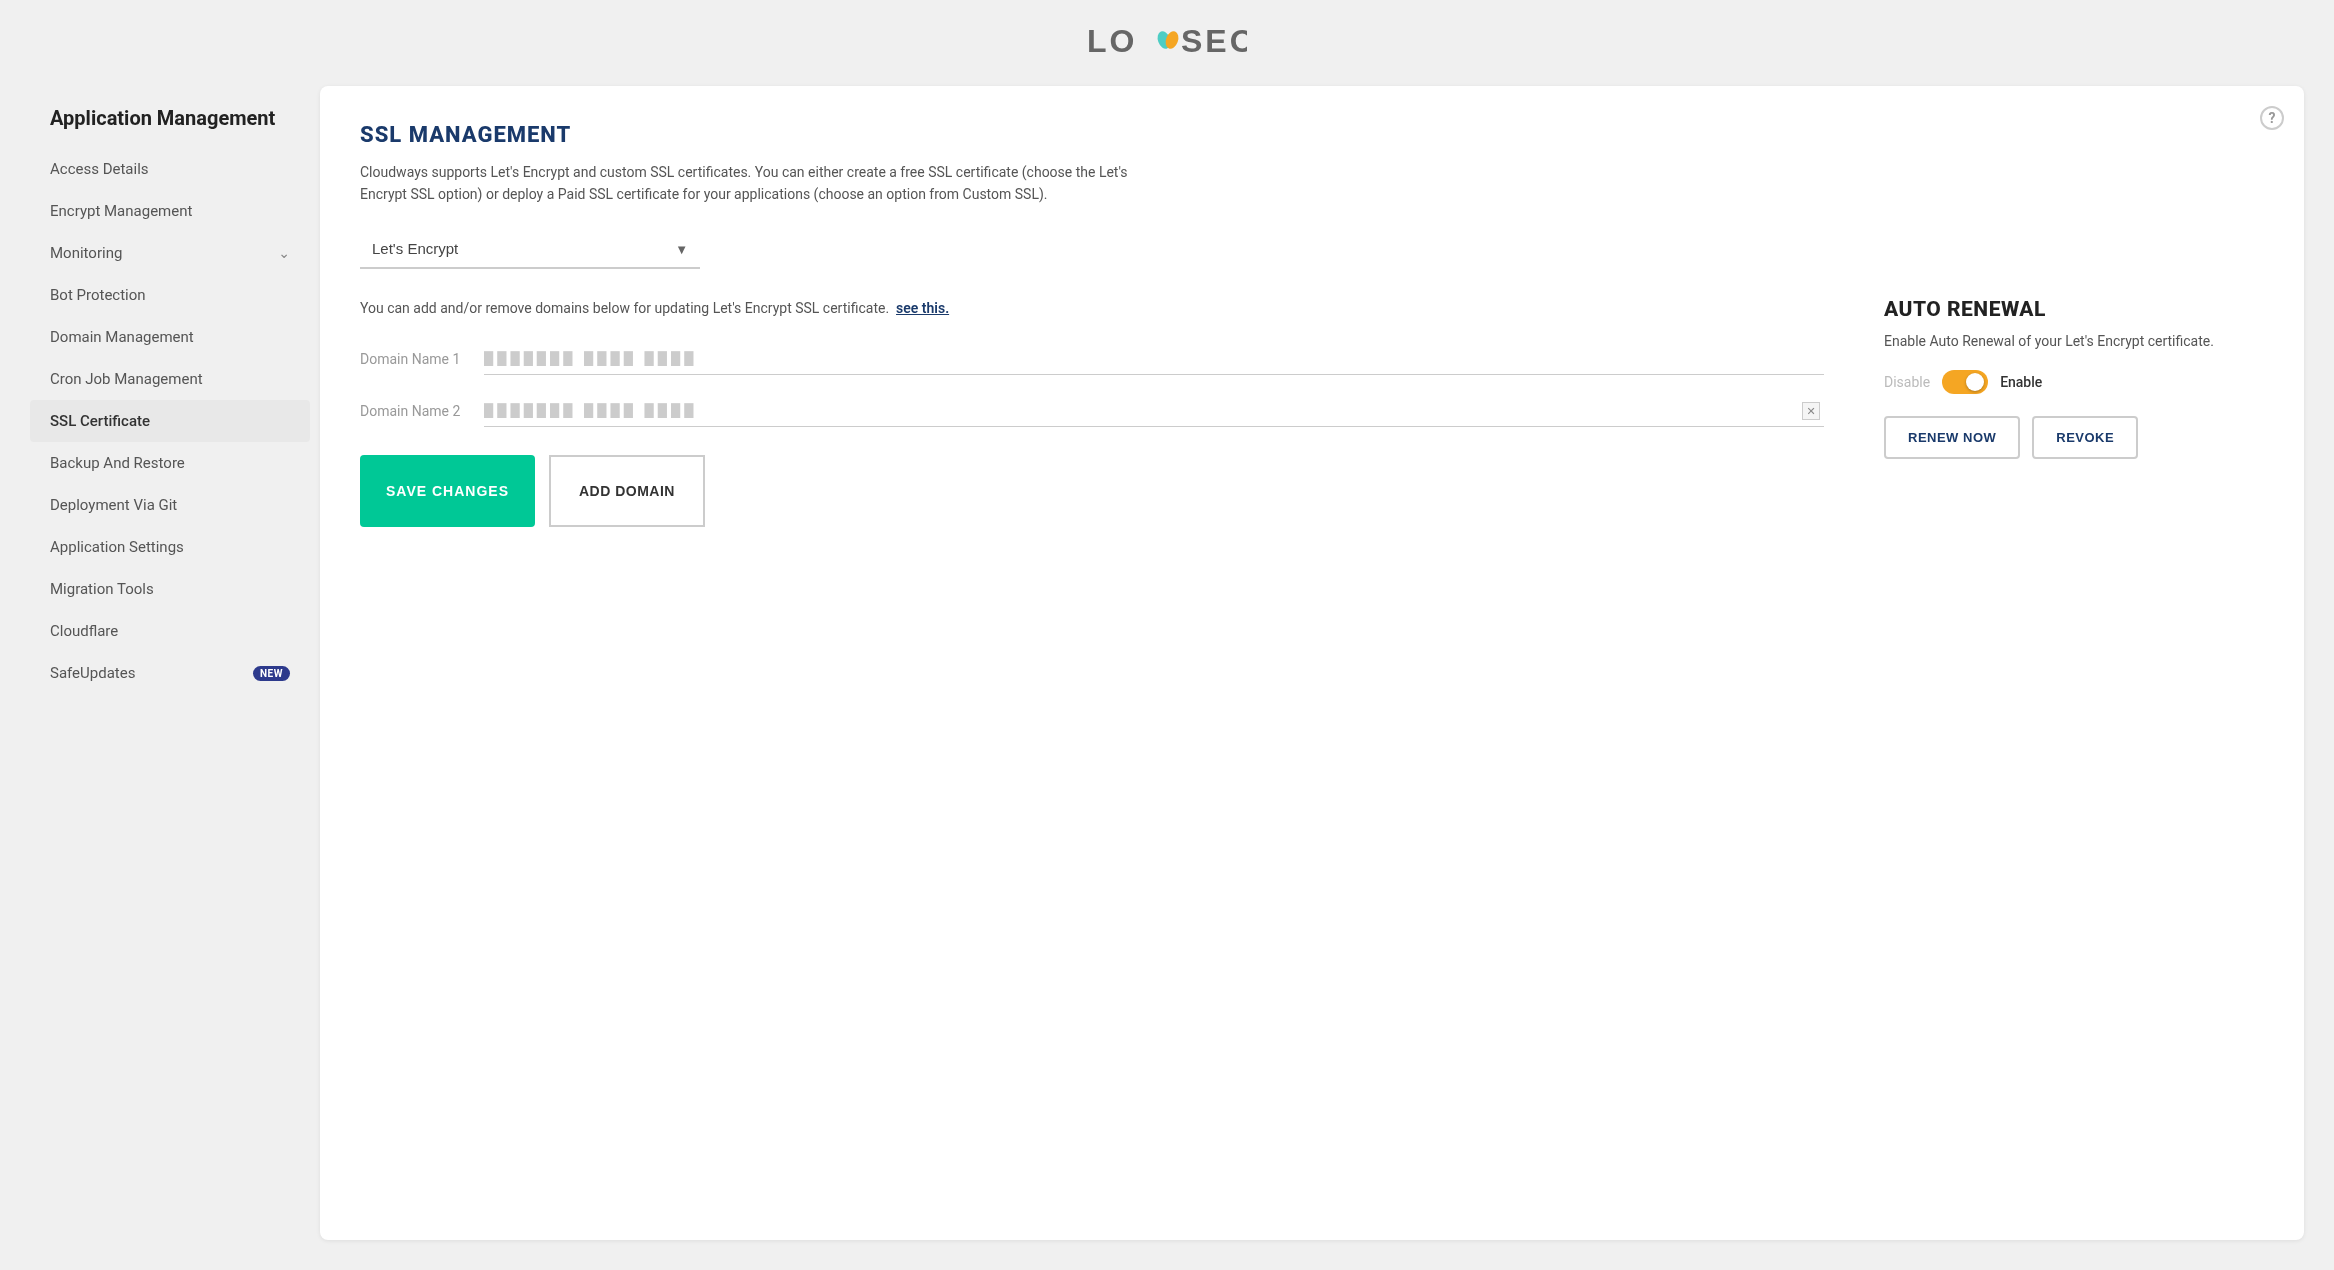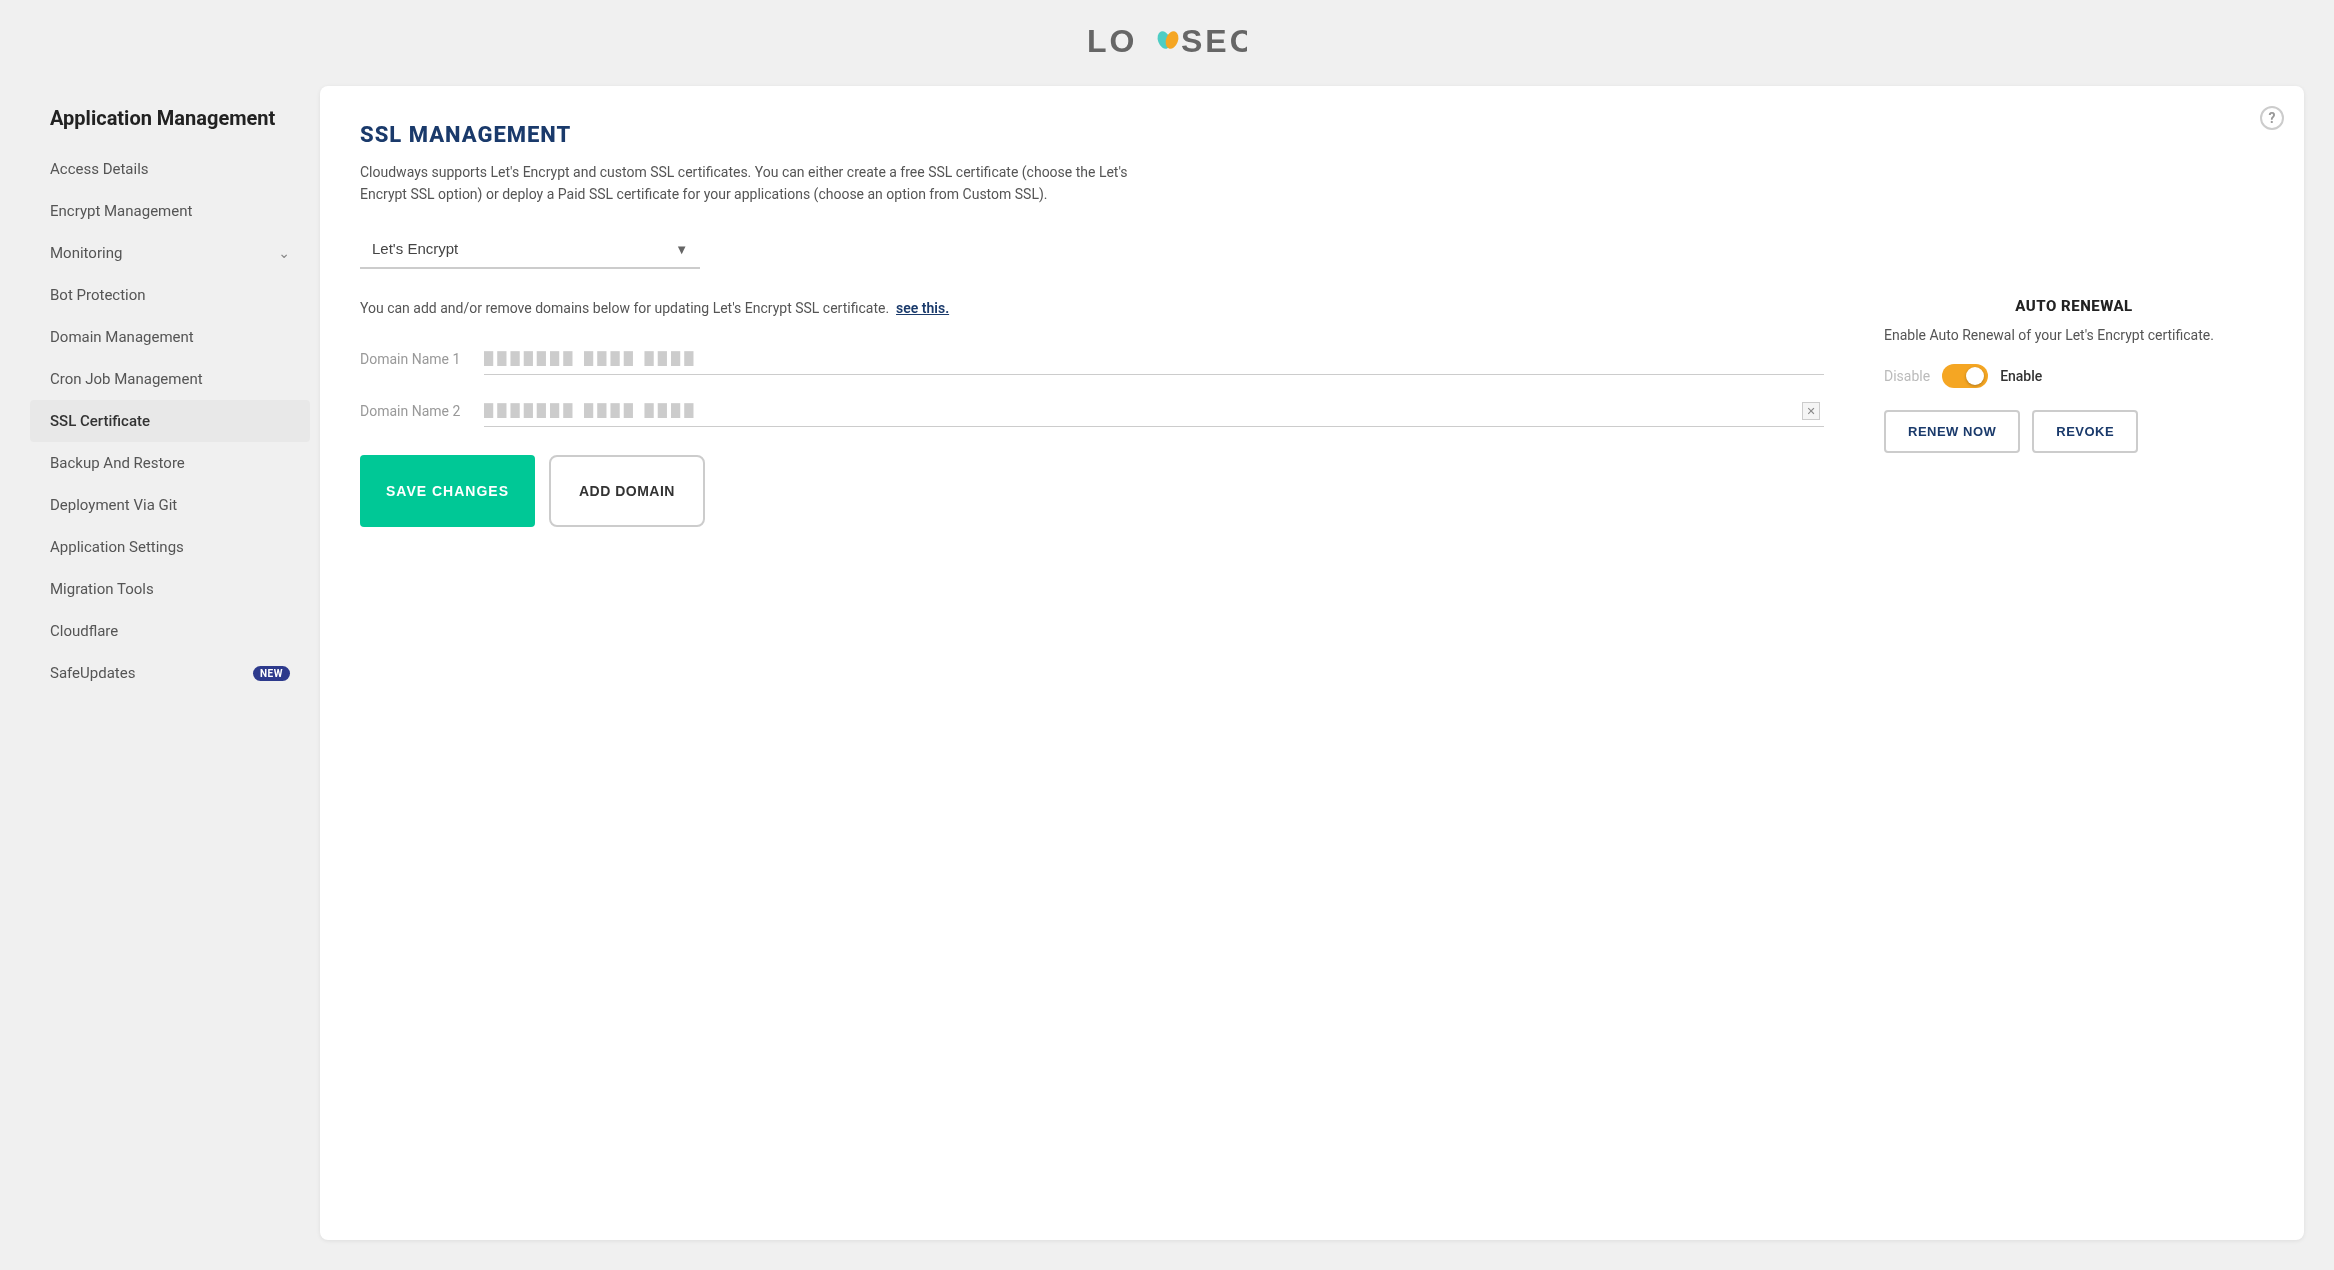--- a/index.html
+++ b/index.html
@@ -248,32 +248,31 @@
       cursor: pointer;
     }
     .btn-add-domain {
       background: #fff;
       color: #333;
       border: 2px solid #ccc;
       padding: 26px 28px;
       font-size: 14px;
       font-weight: 700;
       letter-spacing: 0.5px;
-      border-radius: 8px;
+      border-radius: 0;
       cursor: pointer;
     }
 
     
     .auto-renewal-title {
-      font-size: 15px;
+      font-size: 21px;
       font-weight: 800;
       color: #222;
       letter-spacing: 0.5px;
       margin-bottom: 10px;
-      text-align: center;
     }
     .auto-renewal-desc {
       font-size: 14px;
       color: #555;
       margin-bottom: 18px;
       line-height: 1.5;
     }
     .toggle-row {
       display: flex;
       align-items: center;

